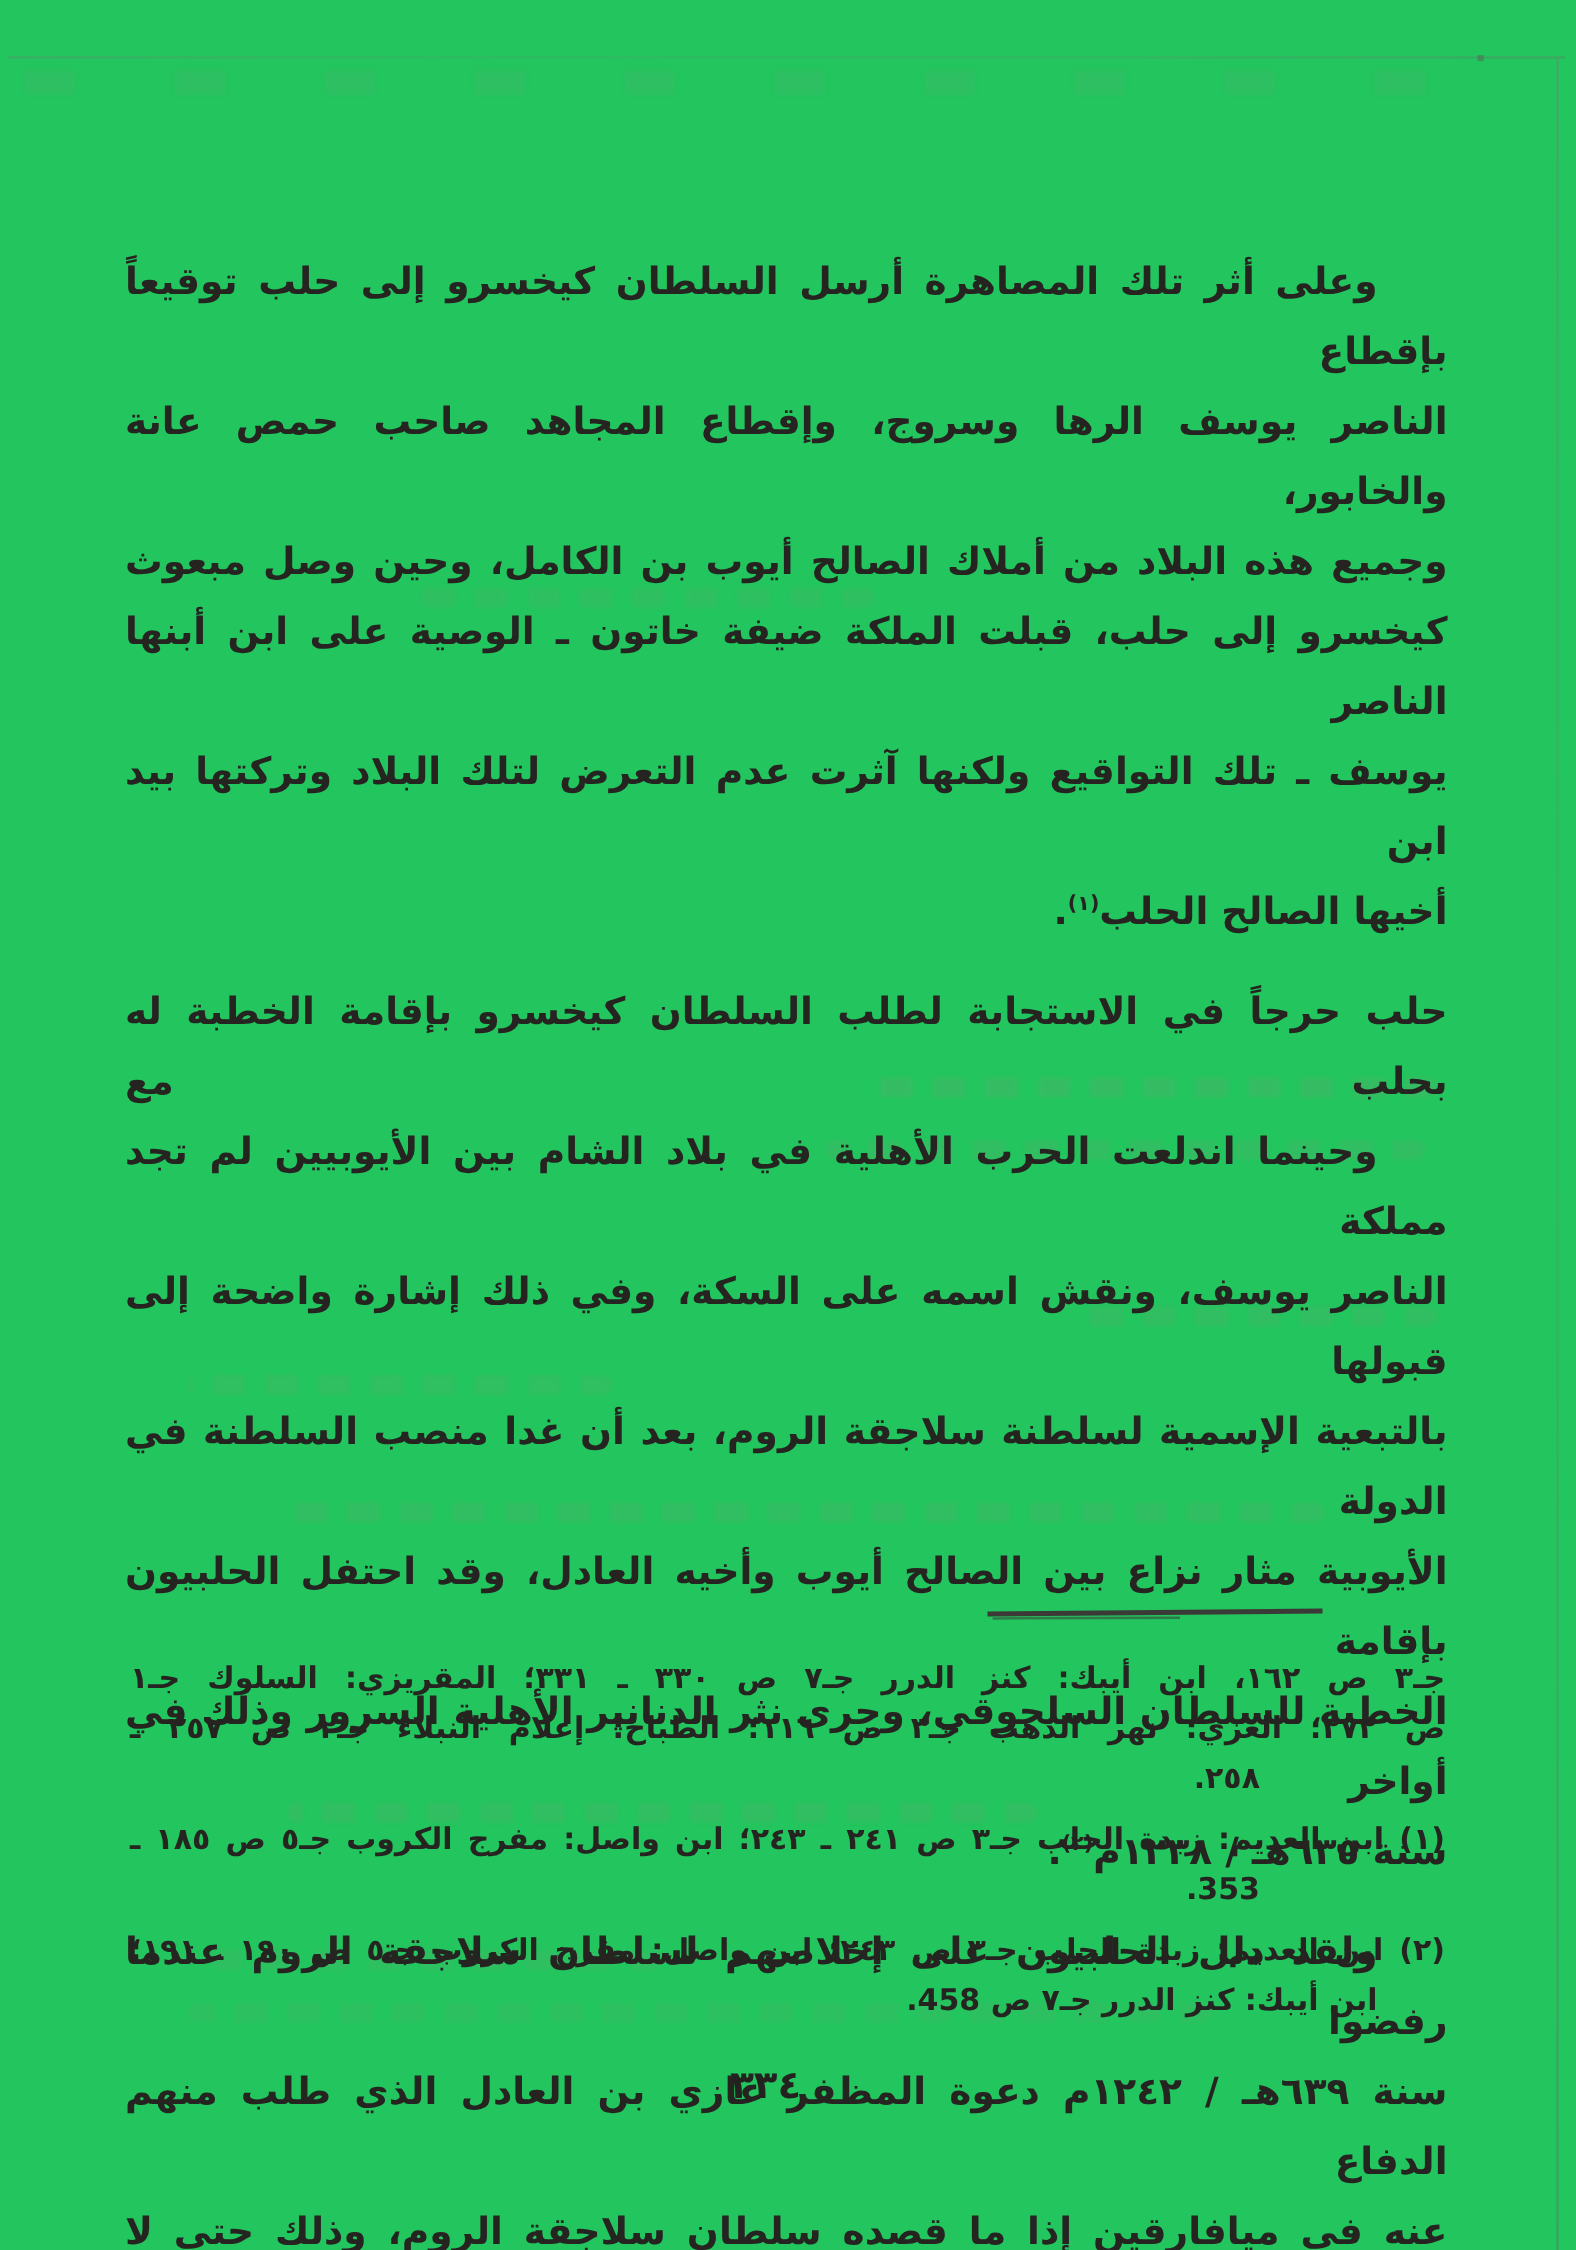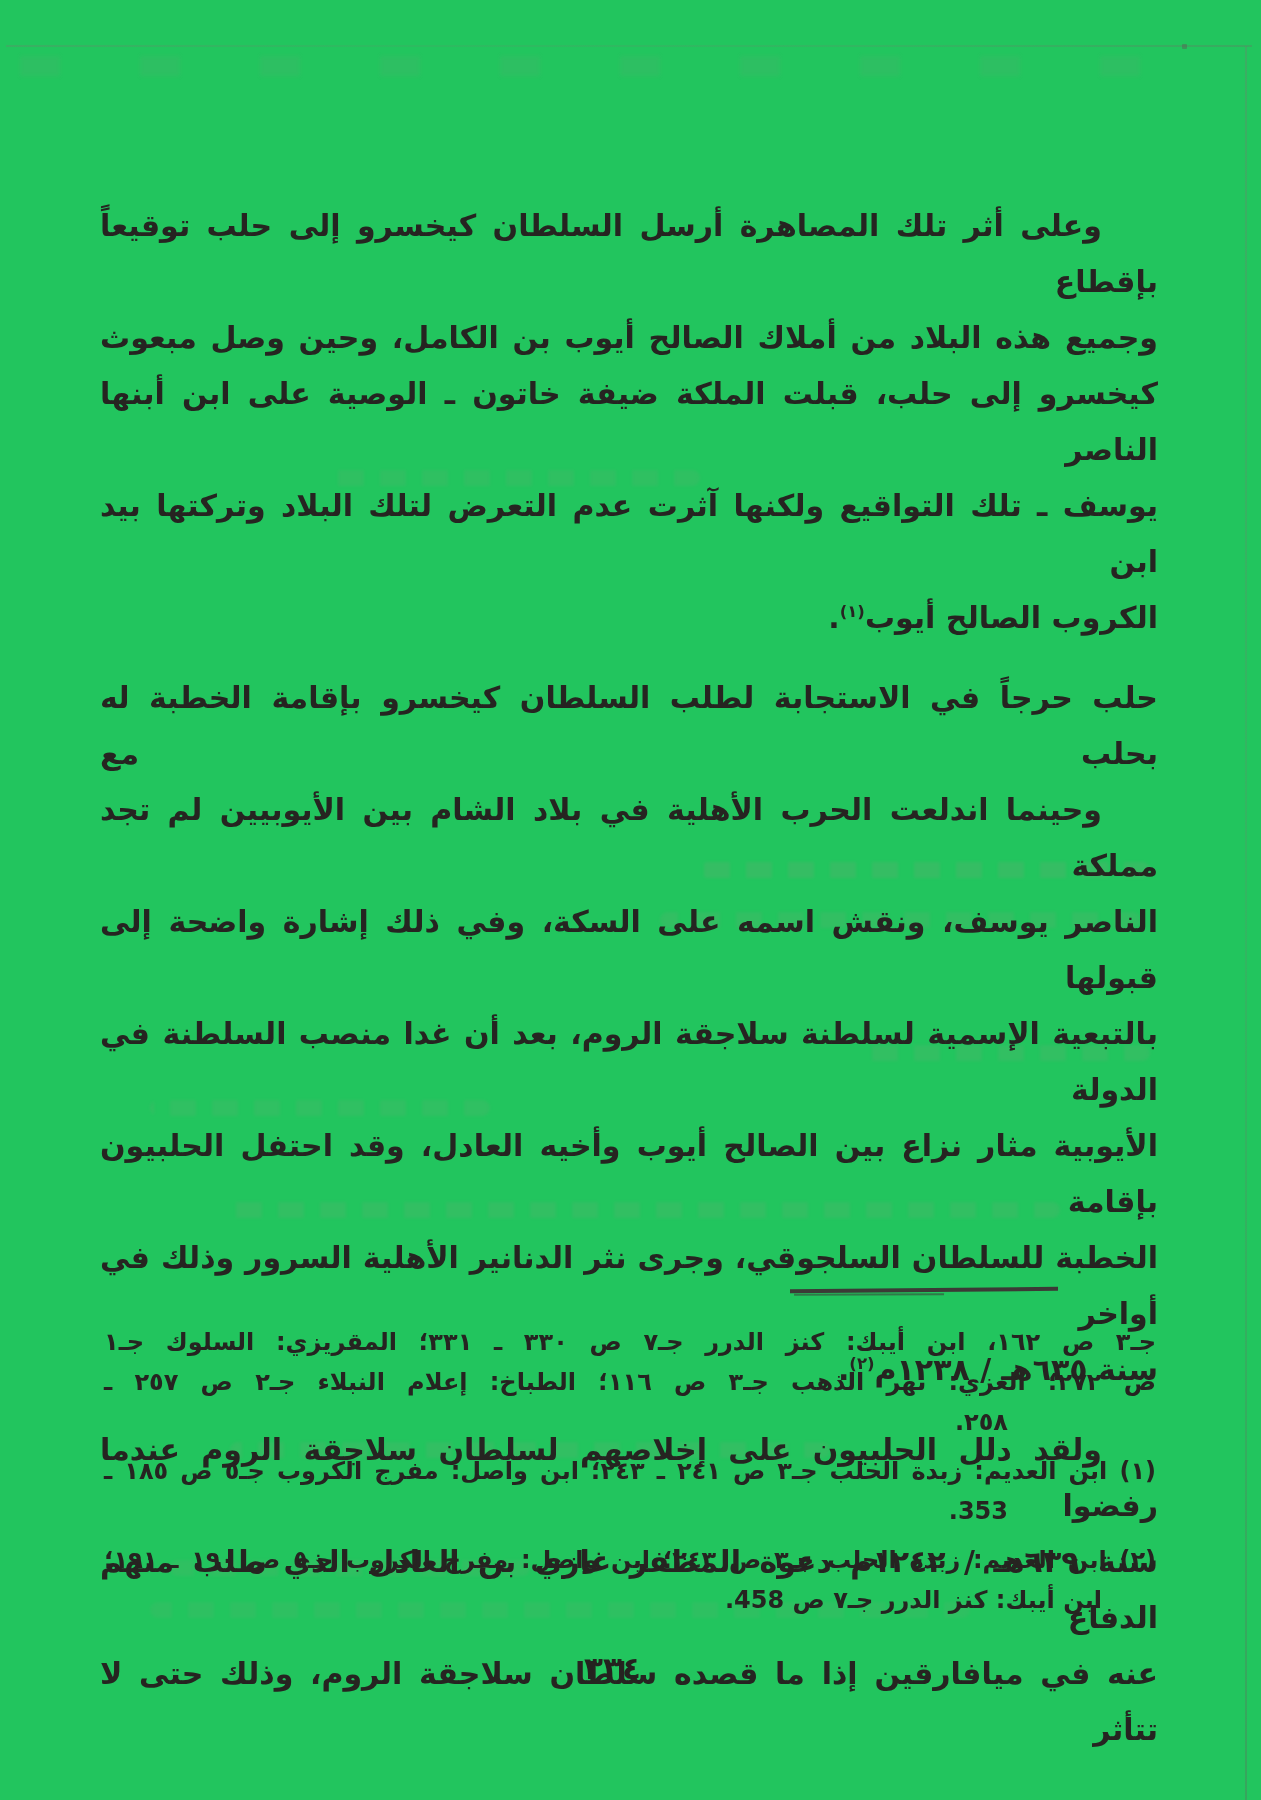--- a/index.html
+++ b/index.html
@@ -97,24 +97,25 @@
   <div class="ghost" style="top:1100px; left:150px; width:340px; opacity:.55;"></div>
   <div class="ghost" style="top:1202px; left:220px; width:840px; opacity:.6;"></div>
   <div class="ghost" style="top:1442px; left:230px; width:600px; opacity:.6;"></div>
   <div class="ghost" style="top:1560px; left:170px; width:360px; opacity:.5;"></div>
   <div class="ghost" style="top:1602px; left:150px; width:820px; opacity:.45;"></div>
 
   <div class="content">
 
     <div class="para">
       <div class="bline first">وعلى أثر تلك المصاهرة أرسل السلطان كيخسرو إلى حلب توقيعاً بإقطاع</div>
+      <div class="bline">الناصر يوسف الرها وسروج، وإقطاع المجاهد صاحب حمص عانة والخابور،</div>
       <div class="bline">وجميع هذه البلاد من أملاك الصالح أيوب بن الكامل، وحين وصل مبعوث</div>
       <div class="bline">كيخسرو إلى حلب، قبلت الملكة ضيفة خاتون ـ الوصية على ابن أبنها الناصر</div>
       <div class="bline">يوسف ـ تلك التواقيع ولكنها آثرت عدم التعرض لتلك البلاد وتركتها بيد ابن</div>
-      <div class="bline last"><span>الكروب الصالح أيوب</span><sup class="fnref">(١)</sup><span>.</span></div>
+      <div class="bline last"><span>أخيها الصالح الحلب</span><sup class="fnref">(١)</sup><span>.</span></div>
     </div>
 
     <div class="para">
       <div class="bline">حلب حرجاً في الاستجابة لطلب السلطان كيخسرو بإقامة الخطبة له بحلب مع</div>
       <div class="bline first">وحينما اندلعت الحرب الأهلية في بلاد الشام بين الأيوبيين لم تجد مملكة</div>
       <div class="bline">الناصر يوسف، ونقش اسمه على السكة، وفي ذلك إشارة واضحة إلى قبولها</div>
       <div class="bline">بالتبعية الإسمية لسلطنة سلاجقة الروم، بعد أن غدا منصب السلطنة في الدولة</div>
       <div class="bline">الأيوبية مثار نزاع بين الصالح أيوب وأخيه العادل، وقد احتفل الحلبيون بإقامة</div>
       <div class="bline">الخطبة للسلطان السلجوقي، وجرى نثر الدنانير الأهلية السرور وذلك في أواخر</div>
       <div class="bline last"><span>سنة ٦٣٥هـ / ١٢٣٨م</span><sup class="fnref">(٢)</sup><span>.</span></div>

